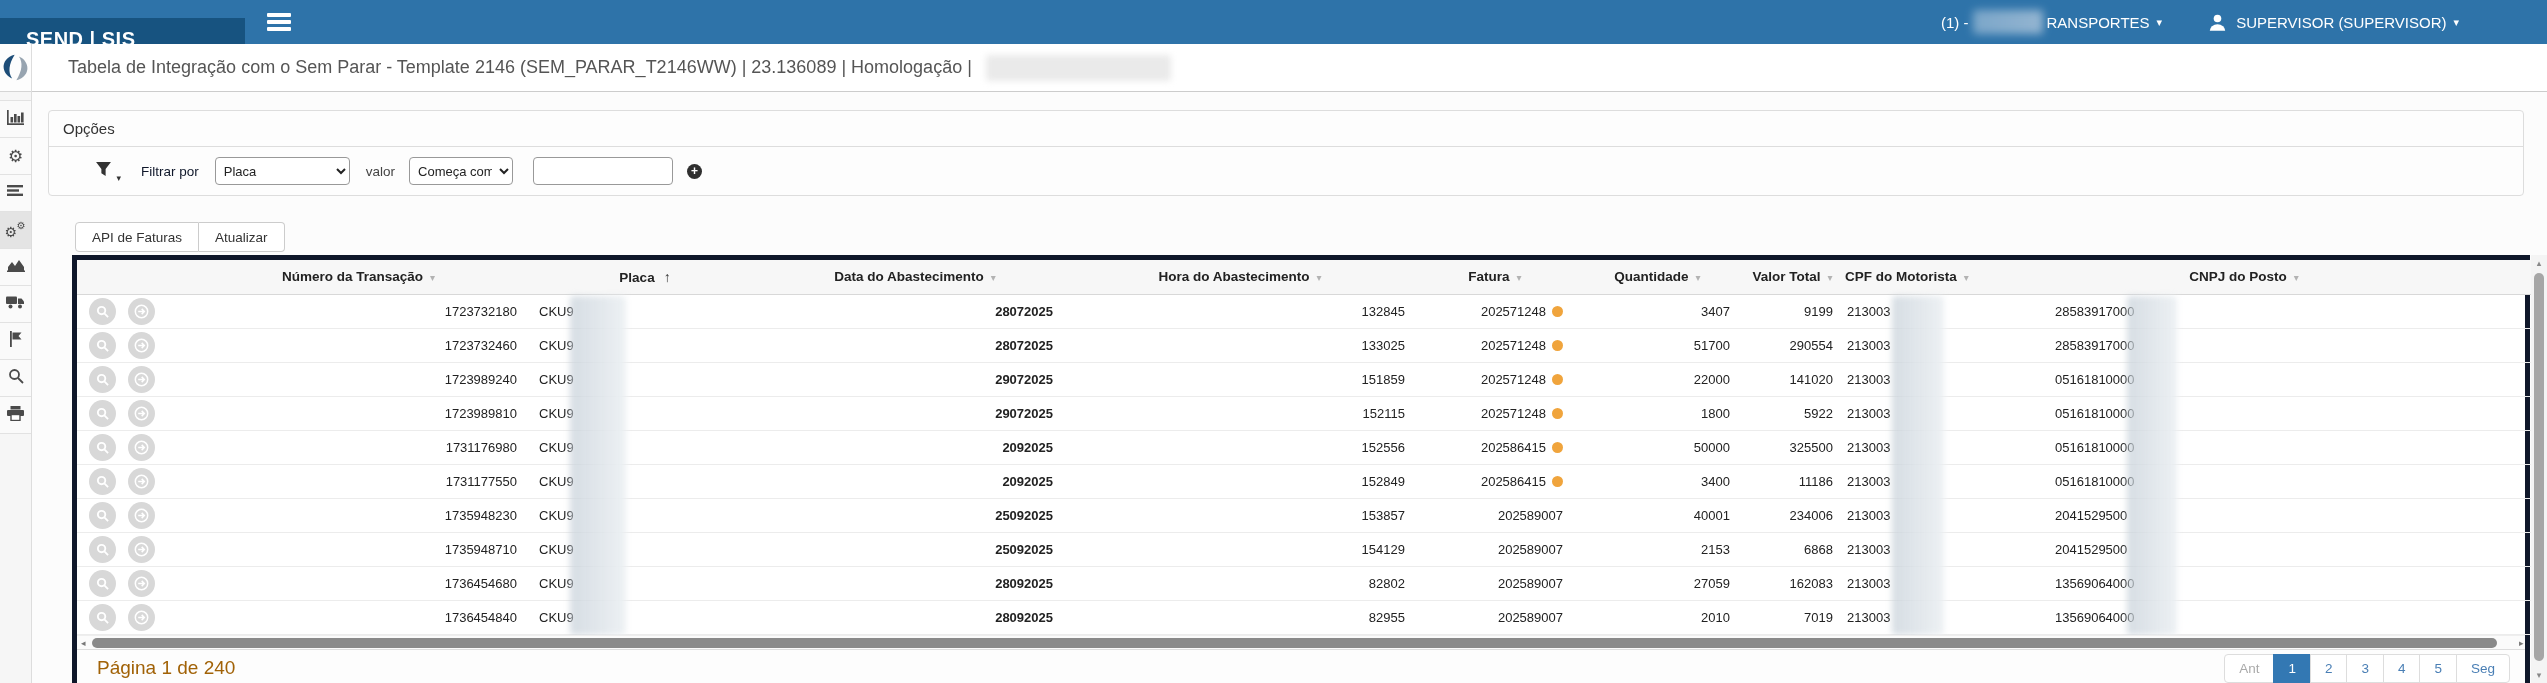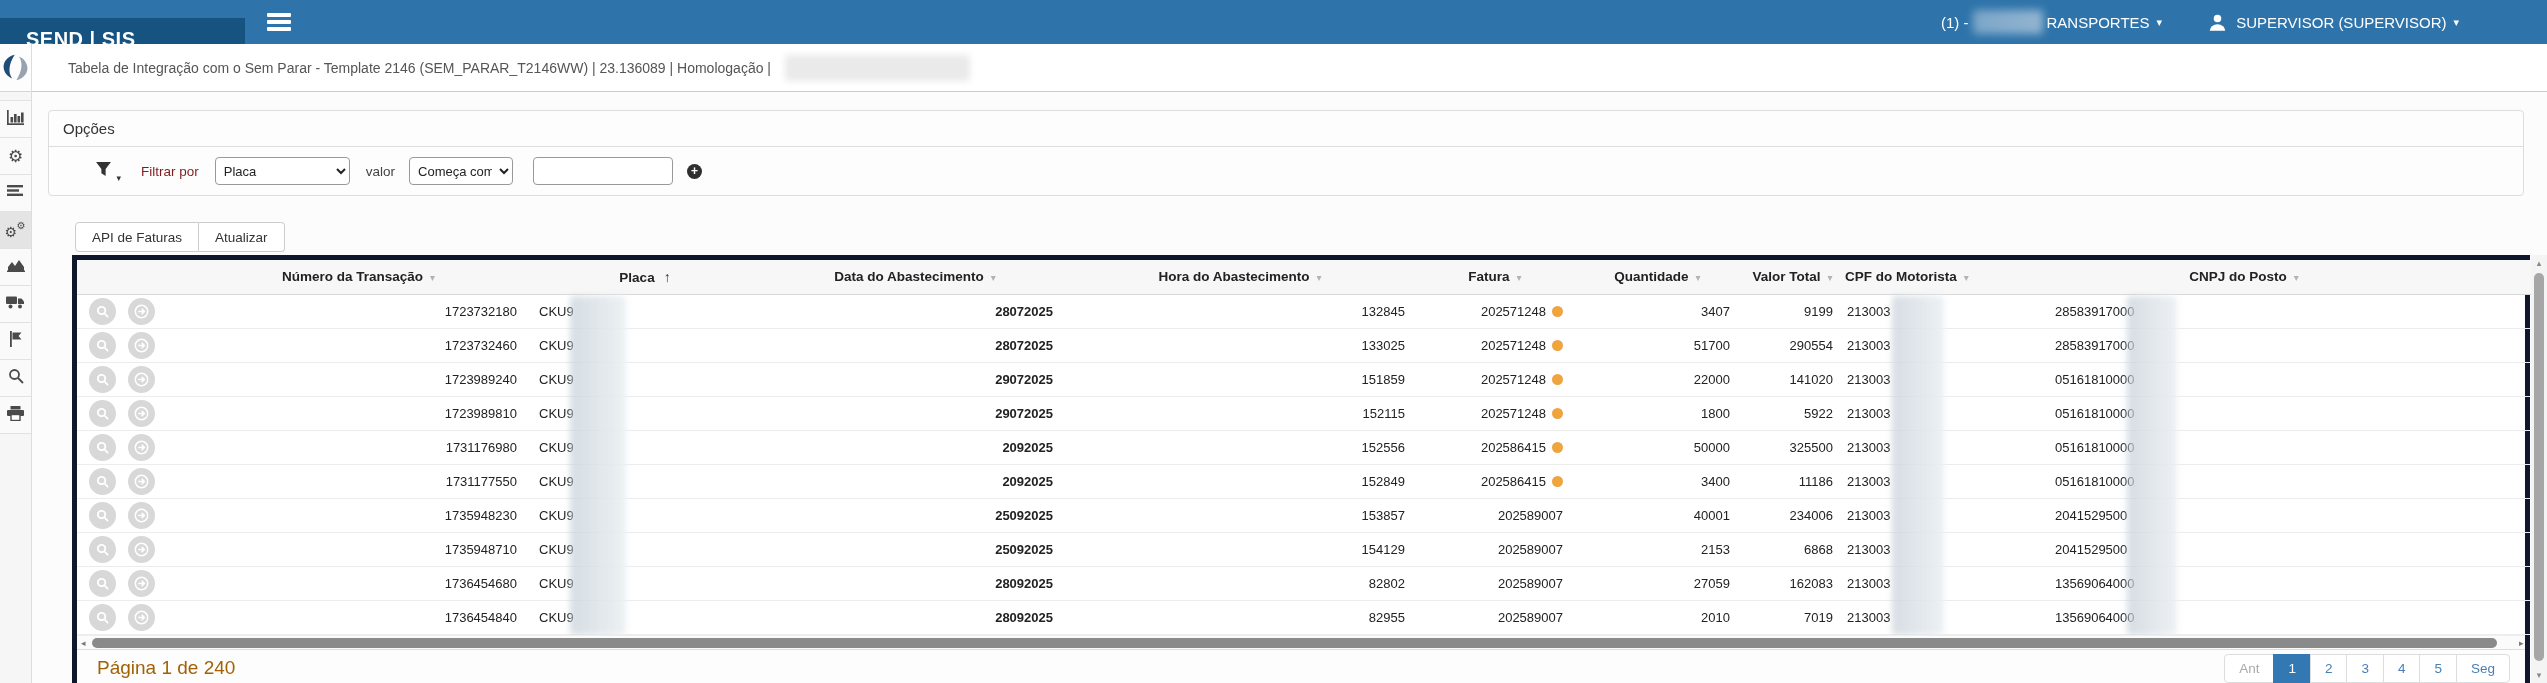--- a/index.html
+++ b/index.html
@@ -31,32 +31,32 @@
   .glyph-icon { font-size:17px; line-height:1; color:#4a4a4a; }
   .cogs-wrap { position:relative; width:22px; height:20px; }
   .cogs-wrap .g1 { position:absolute; left:0; top:4px; font-size:14px; color:#4a4a4a; }
   .cogs-wrap .g2 { position:absolute; left:12px; top:0; font-size:10px; color:#4a4a4a; }
 
   .content { flex:1; position:relative; background:#fcfcfc; }
 
   
   .titlebar { height:48px; background:#fff; border-bottom:1px solid #ccc;
               display:flex; align-items:center; padding-left:36px; }
-  .page-title { font-size:14px; color:#555; white-space:nowrap;text-align:center; }
+  .page-title { font-size:18px; color:#555; white-space:nowrap;text-align:center; }
   .title-blur { display:inline-block; width:185px; height:26px; margin-left:14px; border-radius:3px;
                 background:#eaeaea; filter:blur(3px); }
 
   
   .options-panel { margin:18px 23px 0 16px; border:1px solid #ddd; border-radius:4px; background:#fdfdfd; }
   .options-header { height:36px; line-height:36px; padding-left:14px; font-size:15px; color:#333;
                     border-bottom:1px solid #ddd; }
   .options-body { height:48px; display:flex; align-items:center; padding-left:46px; }
   .funnel-wrap { position:relative; width:24px; height:20px; }
   .funnel-caret { position:absolute; right:-2px; bottom:-2px; font-size:9px; color:#333; }
-  .filter-label { margin-left:22px; font-size:13.5px; color:#7f1d1d; }
+  .filter-label { margin-left:22px; font-size:13.5px; color:#0f172a; }
   .opt-select { margin-left:16px; width:135px; height:28px; border:1px solid #999; border-radius:4px;
                 font-size:13px; color:#222; background:#fff; padding:0 4px; font-family:"Liberation Sans",sans-serif; }
   .opt-select.op { margin-left:14px; width:104px; }
   .value-label { margin-left:16px; font-size:13.5px; color:#444; }
   .opt-input { margin-left:20px; width:140px; height:28px; border:1px solid #999; border-radius:4px;
                padding:0 8px; font-size:13px; font-family:"Liberation Sans",sans-serif; }
   .plus-btn { margin-left:14px; width:15px; height:15px; border-radius:50%; background:#2f2f2f; color:#fff;
               font-size:12px; line-height:14px; text-align:center; font-weight:bold; cursor:pointer; }
 
   

